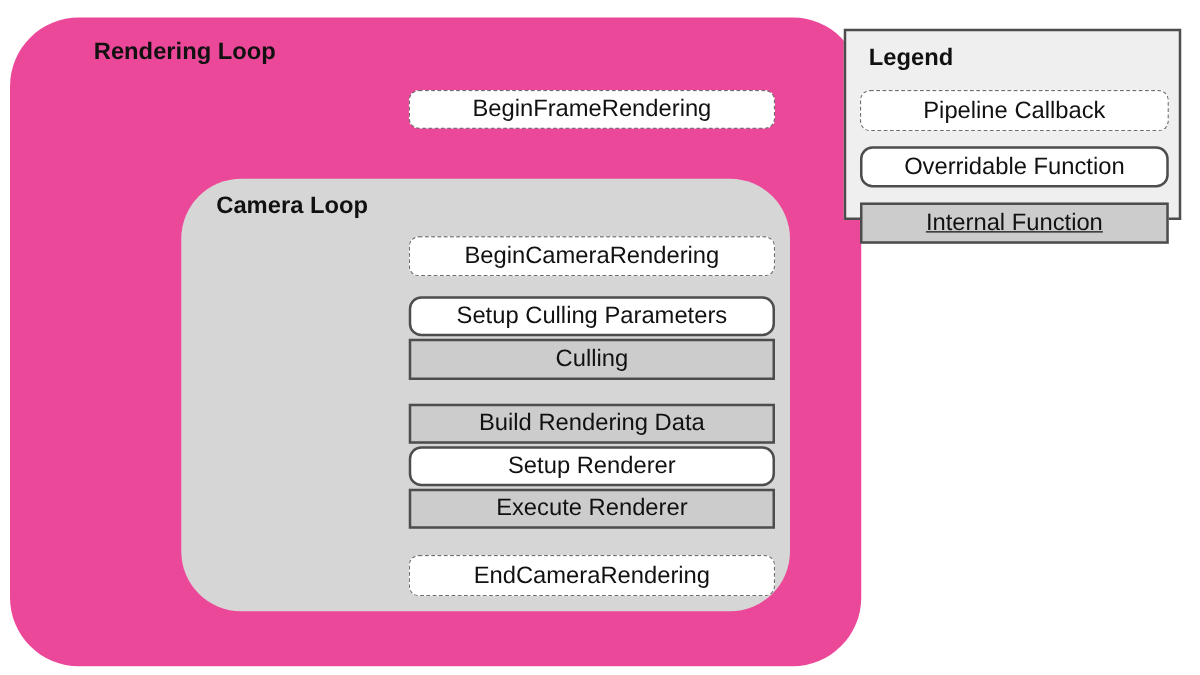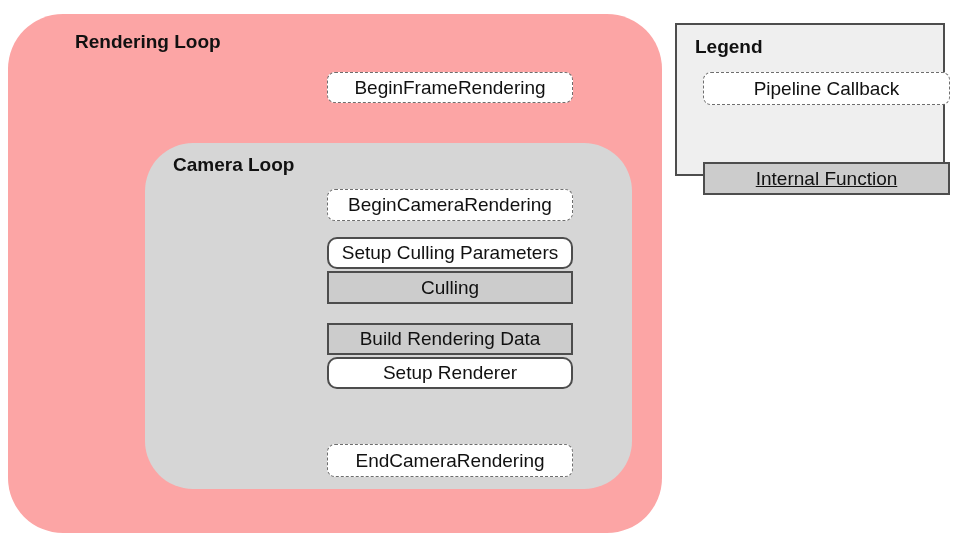--- a/index.html
+++ b/index.html
@@ -6,36 +6,36 @@
   body{
     width:960px;height:540px;background:#ffffff;
     font-family:"Liberation Sans","DejaVu Sans",sans-serif;
     color:#111111;overflow:hidden;
   }
   .canvas{position:relative;width:960px;height:540px;}
 
   
   .rendering-loop{
     position:absolute;left:8px;top:14px;width:654px;height:519px;
-    background:#fca5a5;border-radius:55px;
+    background:#ec4899;border-radius:55px;padding-left:27px;
   }
   .camera-loop{
     position:absolute;left:137px;top:113px;width:487px;height:346px;
     background:#d6d6d6;border-radius:48px;margin-top:16px;
   }
   .group-title{
     position:absolute;font-size:19px;font-weight:bold;color:#111;
     white-space:nowrap;line-height:22px;
   }
   .rl-title{left:67px;top:17px;}
   .cl-title{left:28px;top:11px;}
 
   
   .node{
-    position:absolute;width:246px;box-sizing:border-box;
+    position:absolute;width:293px;box-sizing:border-box;
     display:flex;align-items:center;justify-content:center;
     font-size:19px;color:#111;background:#ffffff;white-space:nowrap;
   }
   .node.callback{border:1.5px dashed #6e6e6e;border-radius:8px;}
   .node.override{border:2px solid #4d4d4d;border-radius:10px;}
   .node.internal{border:2px solid #4d4d4d;background:#cccccc;border-radius:0;}
 
   
   .n-bfr{left:319px;top:58px;height:31px;}
   .n-efr{left:319px;top:473px;height:33px;}
@@ -49,21 +49,21 @@
   .n-sr {top:214px;height:32px;}
   .n-er {top:248px;height:32px;}
   .n-ecr{top:301px;height:33px;}
 
   
   .legend{
     position:absolute;left:675px;top:23px;width:270px;height:153px;
     box-sizing:border-box;border:2px solid #4d4d4d;background:#efefef;
   }
   .legend-title{left:18px;top:11px;}
-  .legend .node{left:26px;width:247px;height:33px;}
+  .legend .node{left:11px;width:247px;height:33px;}
   .l-cb{top:47px;}
   .l-of{top:92px;}
   .l-if{top:137px;text-decoration:underline;}
 </style>
 </head>
 <body>
 
 <div class="canvas">
 
   <div class="rendering-loop">
@@ -77,28 +77,30 @@
       <div class="node callback n-bcr">BeginCameraRendering</div>
 
       <div class="node override n-scp">Setup Culling Parameters</div>
 
       <div class="node internal n-cul">Culling</div>
 
       <div class="node override n-sr">Setup Renderer</div>
 
       <div class="node internal n-brd">Build Rendering Data</div>
 
+      <div class="node internal n-er">Execute Renderer</div>
 
       <div class="node callback n-ecr">EndCameraRendering</div>
     </div>
 
   </div>
 
   <div class="legend">
     <div class="group-title legend-title">Legend</div>
 
     <div class="node callback l-cb">Pipeline Callback</div>
 
+    <div class="node override l-of">Overridable Function</div>
 
     <div class="node internal l-if">Internal Function</div>
   </div>
 
 </div>
 
 </body></html>

